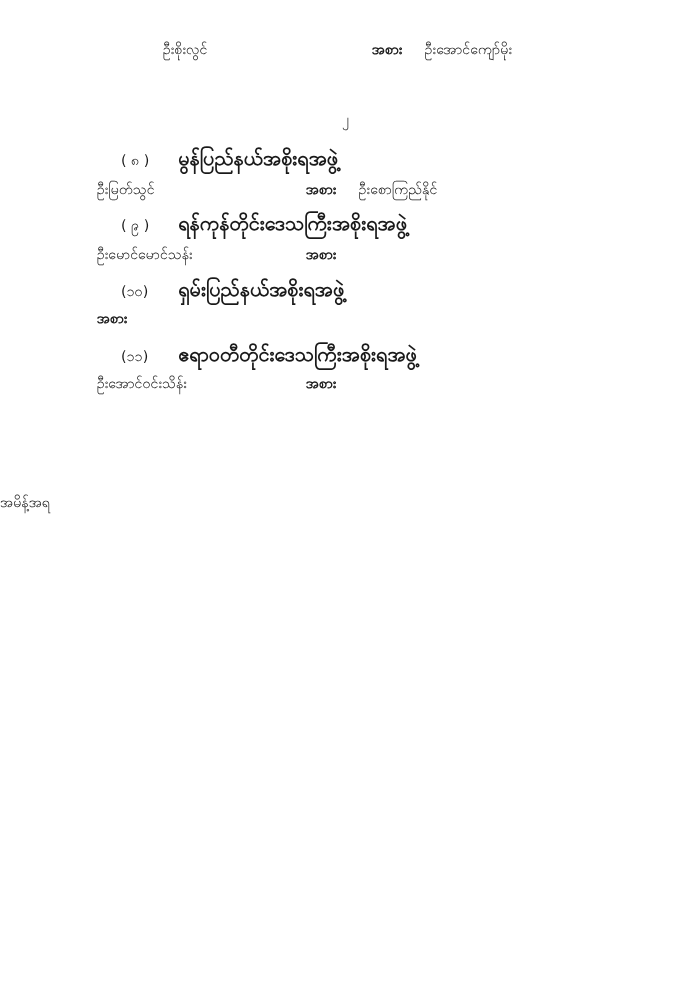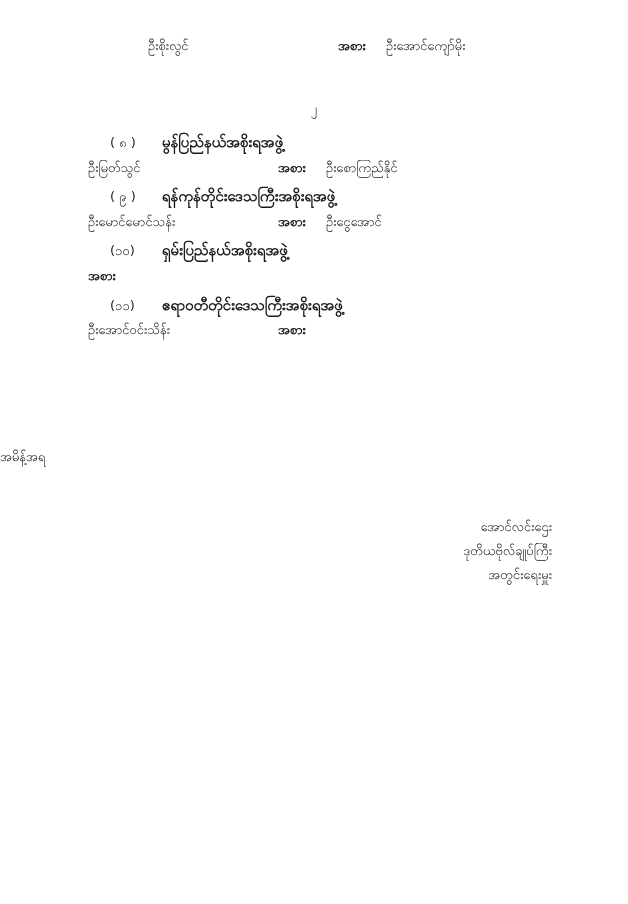--- a/index.html
+++ b/index.html
@@ -92,21 +92,21 @@
     width: 52px;
     flex: 0 0 52px;
     text-align: left;
     padding-left: 110px;
     box-sizing: content-box;
     font-size: 13px;
   }
 
   .entry-title {
     font-weight: bold;
-    font-size: 15px;
+    font-size: 18px;
     text-align: right;
   }
 
   .entry-person {
     display: flex;
     align-items: baseline;
     font-size: 13px;
     line-height: 1.9;
     padding-left: 88px;
   }
@@ -179,21 +179,20 @@
     </div>
 
     <div class="entry">
       <div class="entry-head">
         <span class="entry-num">( ၉ )</span>
         <span class="entry-title">ရန်ကုန်တိုင်းဒေသကြီးအစိုးရအဖွဲ့</span>
       </div>
       <div class="entry-person">
         <span class="name-left">ဦးမောင်မောင်သန်း</span>
         <span class="role">အစား</span>
-        <span class="name-right">ဦးငွေအောင်</span>
       </div>
     </div>
 
     <div class="entry">
       <div class="entry-head">
         <span class="entry-num">(၁၀)</span>
         <span class="entry-title">ရှမ်းပြည်နယ်အစိုးရအဖွဲ့</span>
       </div>
       <div class="entry-person">
         <span class="role">အစား</span>
@@ -208,19 +207,14 @@
       <div class="entry-person">
         <span class="name-left">ဦးအောင်ဝင်းသိန်း</span>
         <span class="role">အစား</span>
       </div>
     </div>
 
   </div>
 
   <div class="respect">အမိန့်အရ</div>
 
-  <div class="signature">
-    <div>အောင်လင်းဌေး</div>
-    <div>ဒုတိယဗိုလ်ချုပ်ကြီး</div>
-    <div>အတွင်းရေးမှူး</div>
-  </div>
 
 </div>
 
 </body></html>

